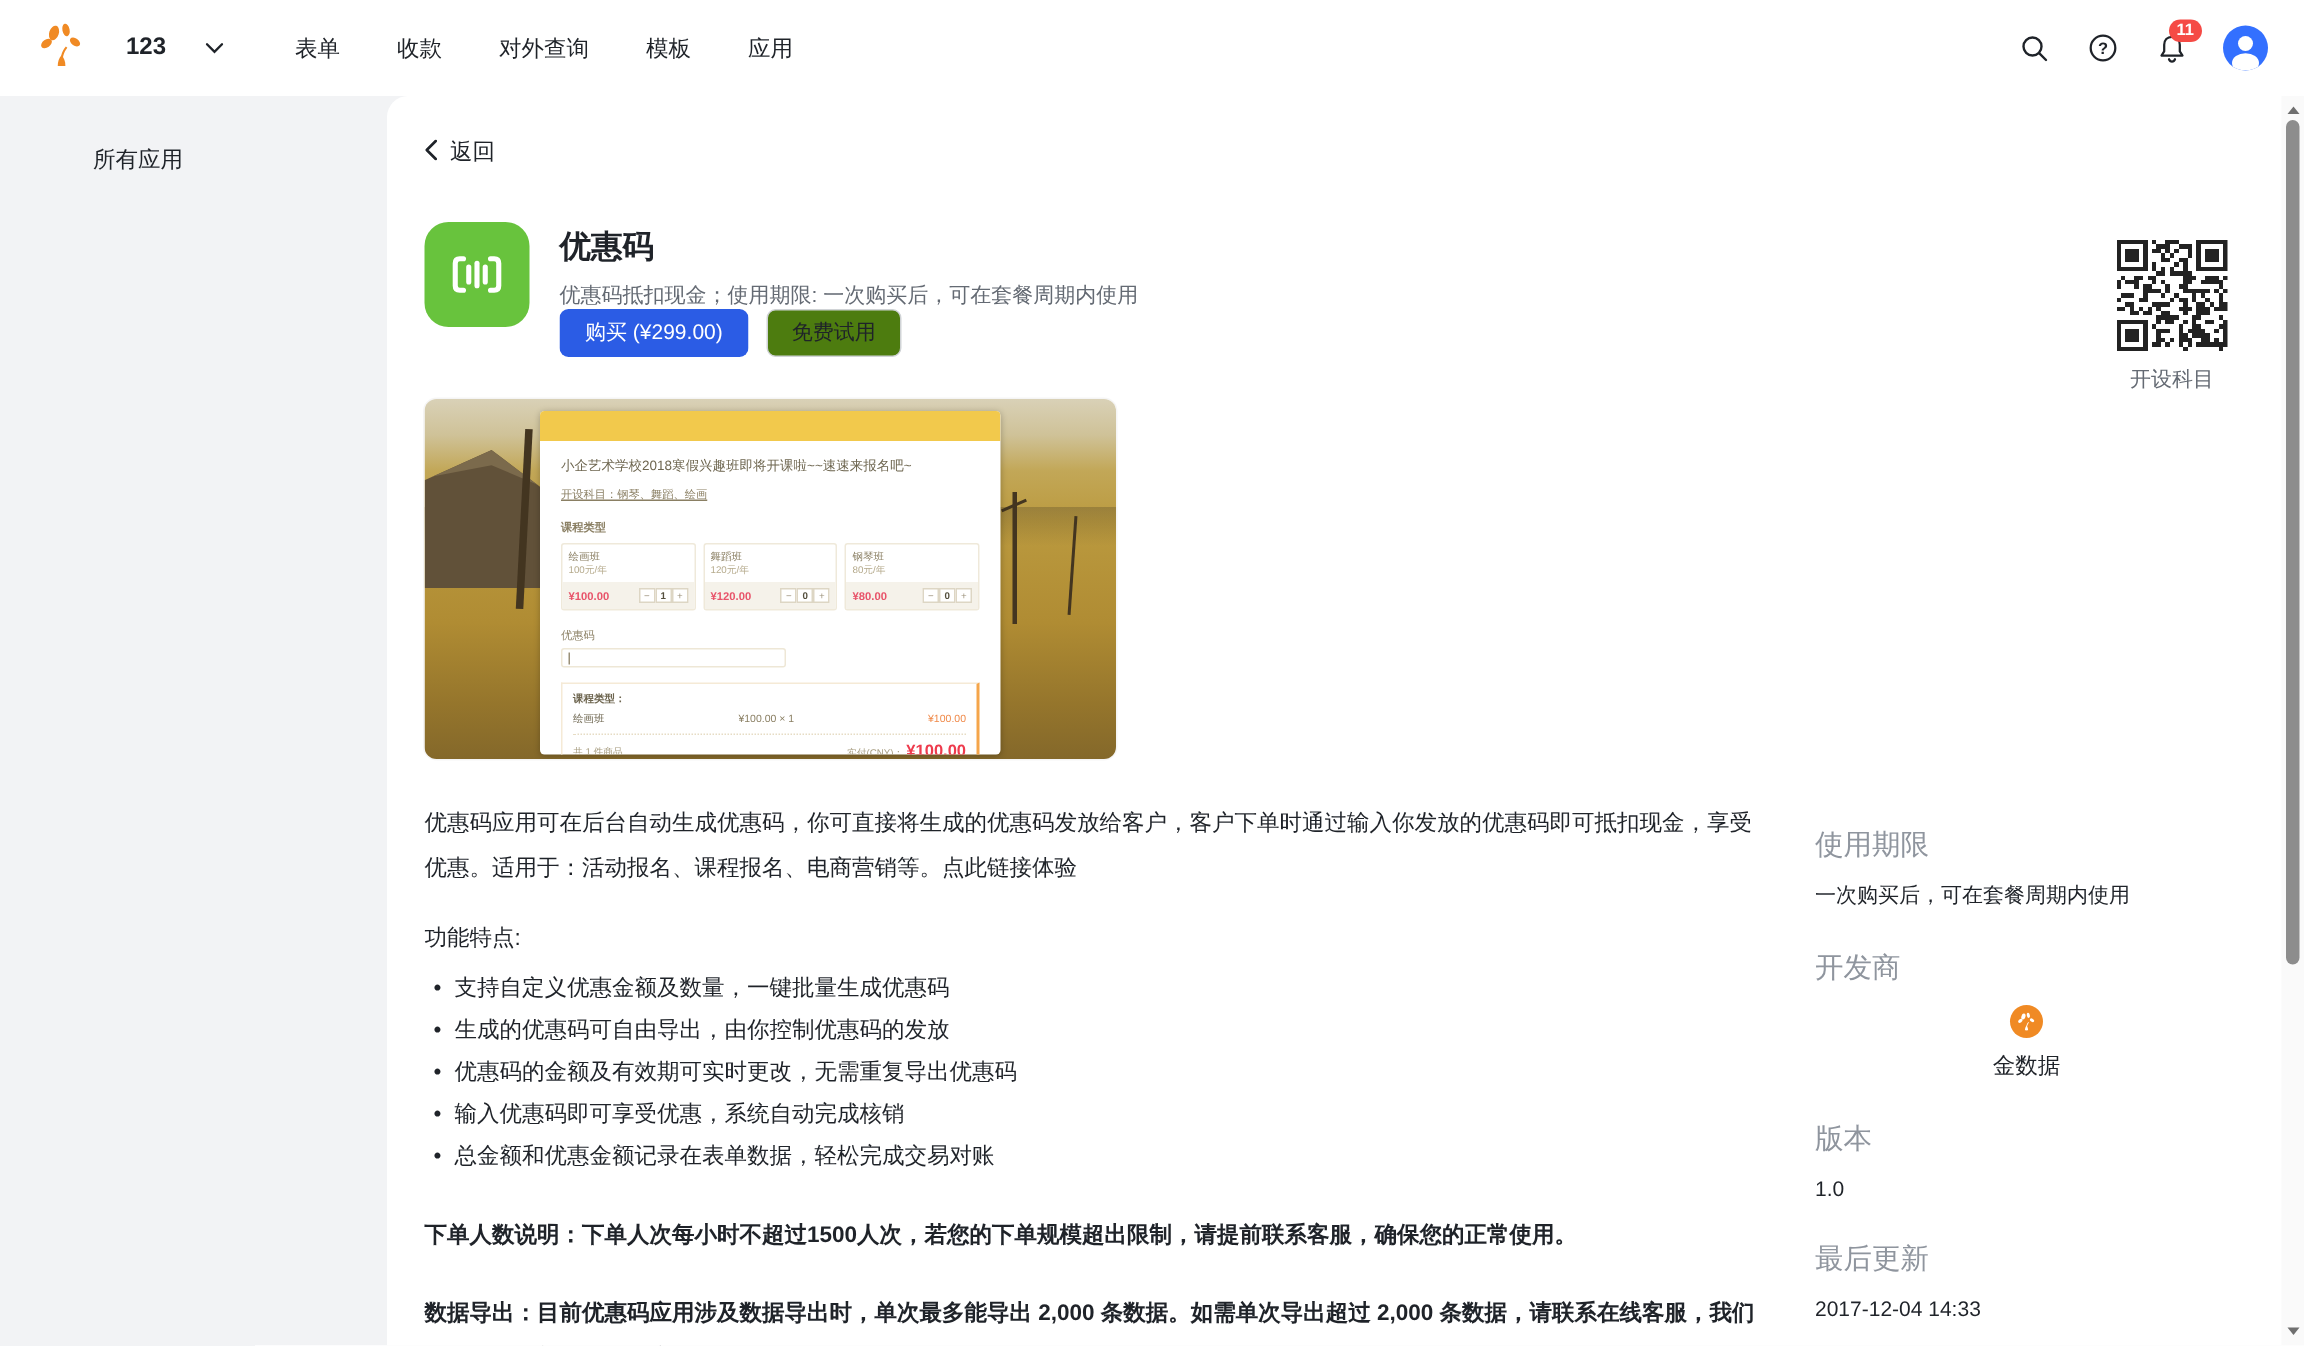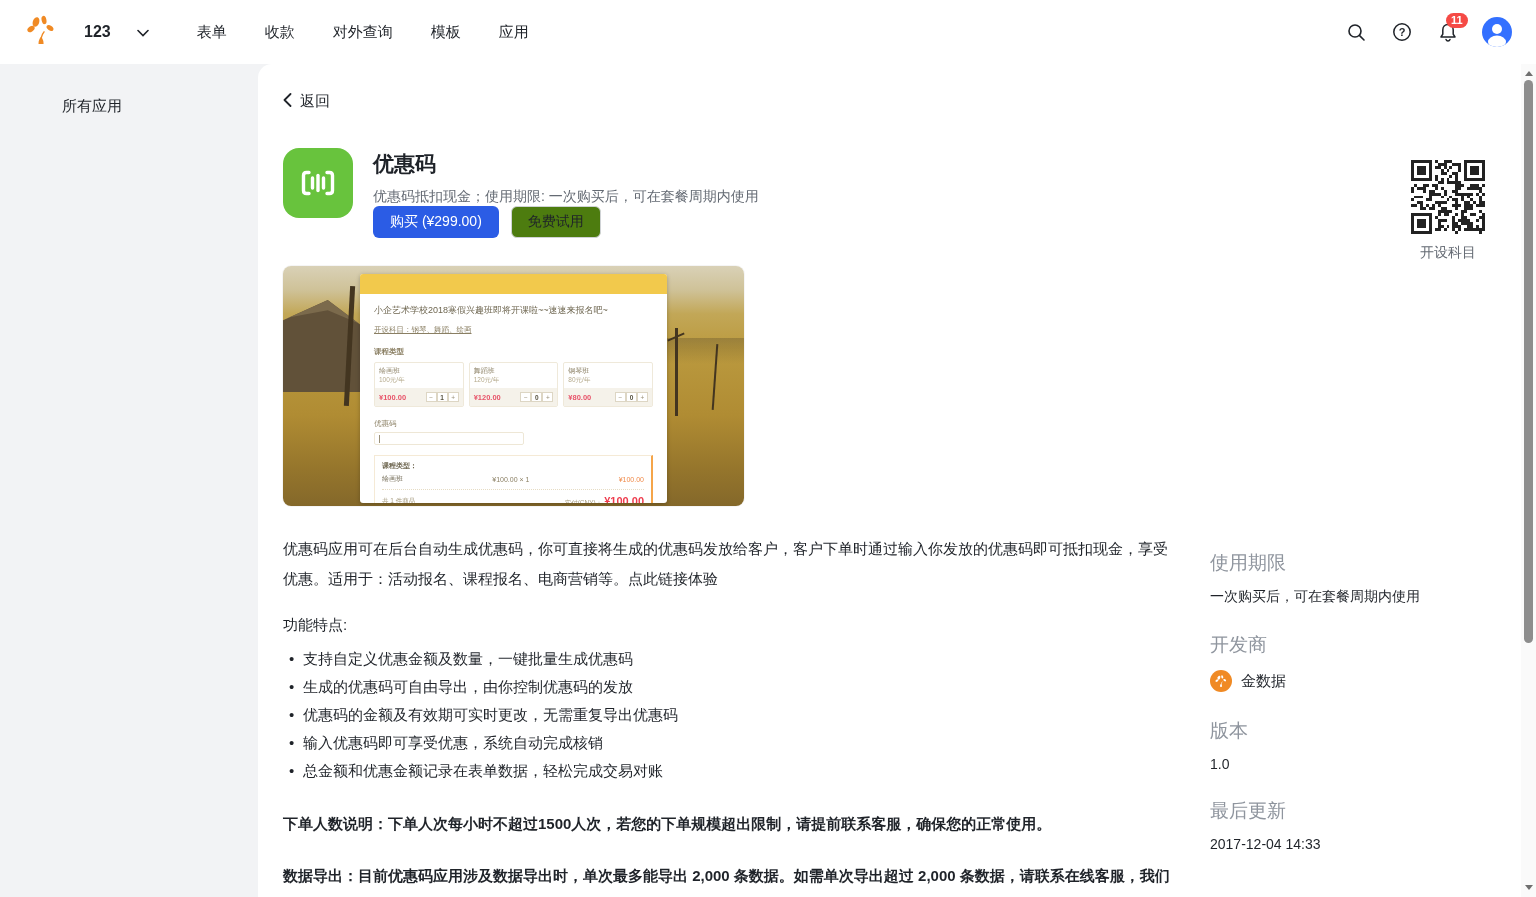--- a/index.html
+++ b/index.html
@@ -127,21 +127,21 @@
   .feature-list { list-style:none; margin-bottom:24px; }
   .feature-list li { font-size:15px; line-height:28px; padding-left:20px; position:relative; }
   .feature-list li:before { content:"•"; position:absolute; left:6px; color:#1f2329; }
   .desc .bold { font-weight:700; }
 
   
   .info-panel { margin-top:288px; }
   .info-group { margin-bottom:26px; }
   .info-label { font-size:19px; color:#8f959e; margin-bottom:12px; }
   .info-value { font-size:14px; color:#1f2329; }
-  .dev-row { display:flex; align-items:center; gap:9px; }
+  .dev-row { display:flex; align-items:center; gap:9px;flex-direction:column; }
   .dev-logo { width:22px; height:22px; border-radius:50%; background:#f08a24; flex:none;
     display:flex; align-items:center; justify-content:center; }
   .dev-name { font-size:15px; }
 </style>
 </head>
 <body>
 
 <div class="navbar">
   <div class="brand">
     <span>

